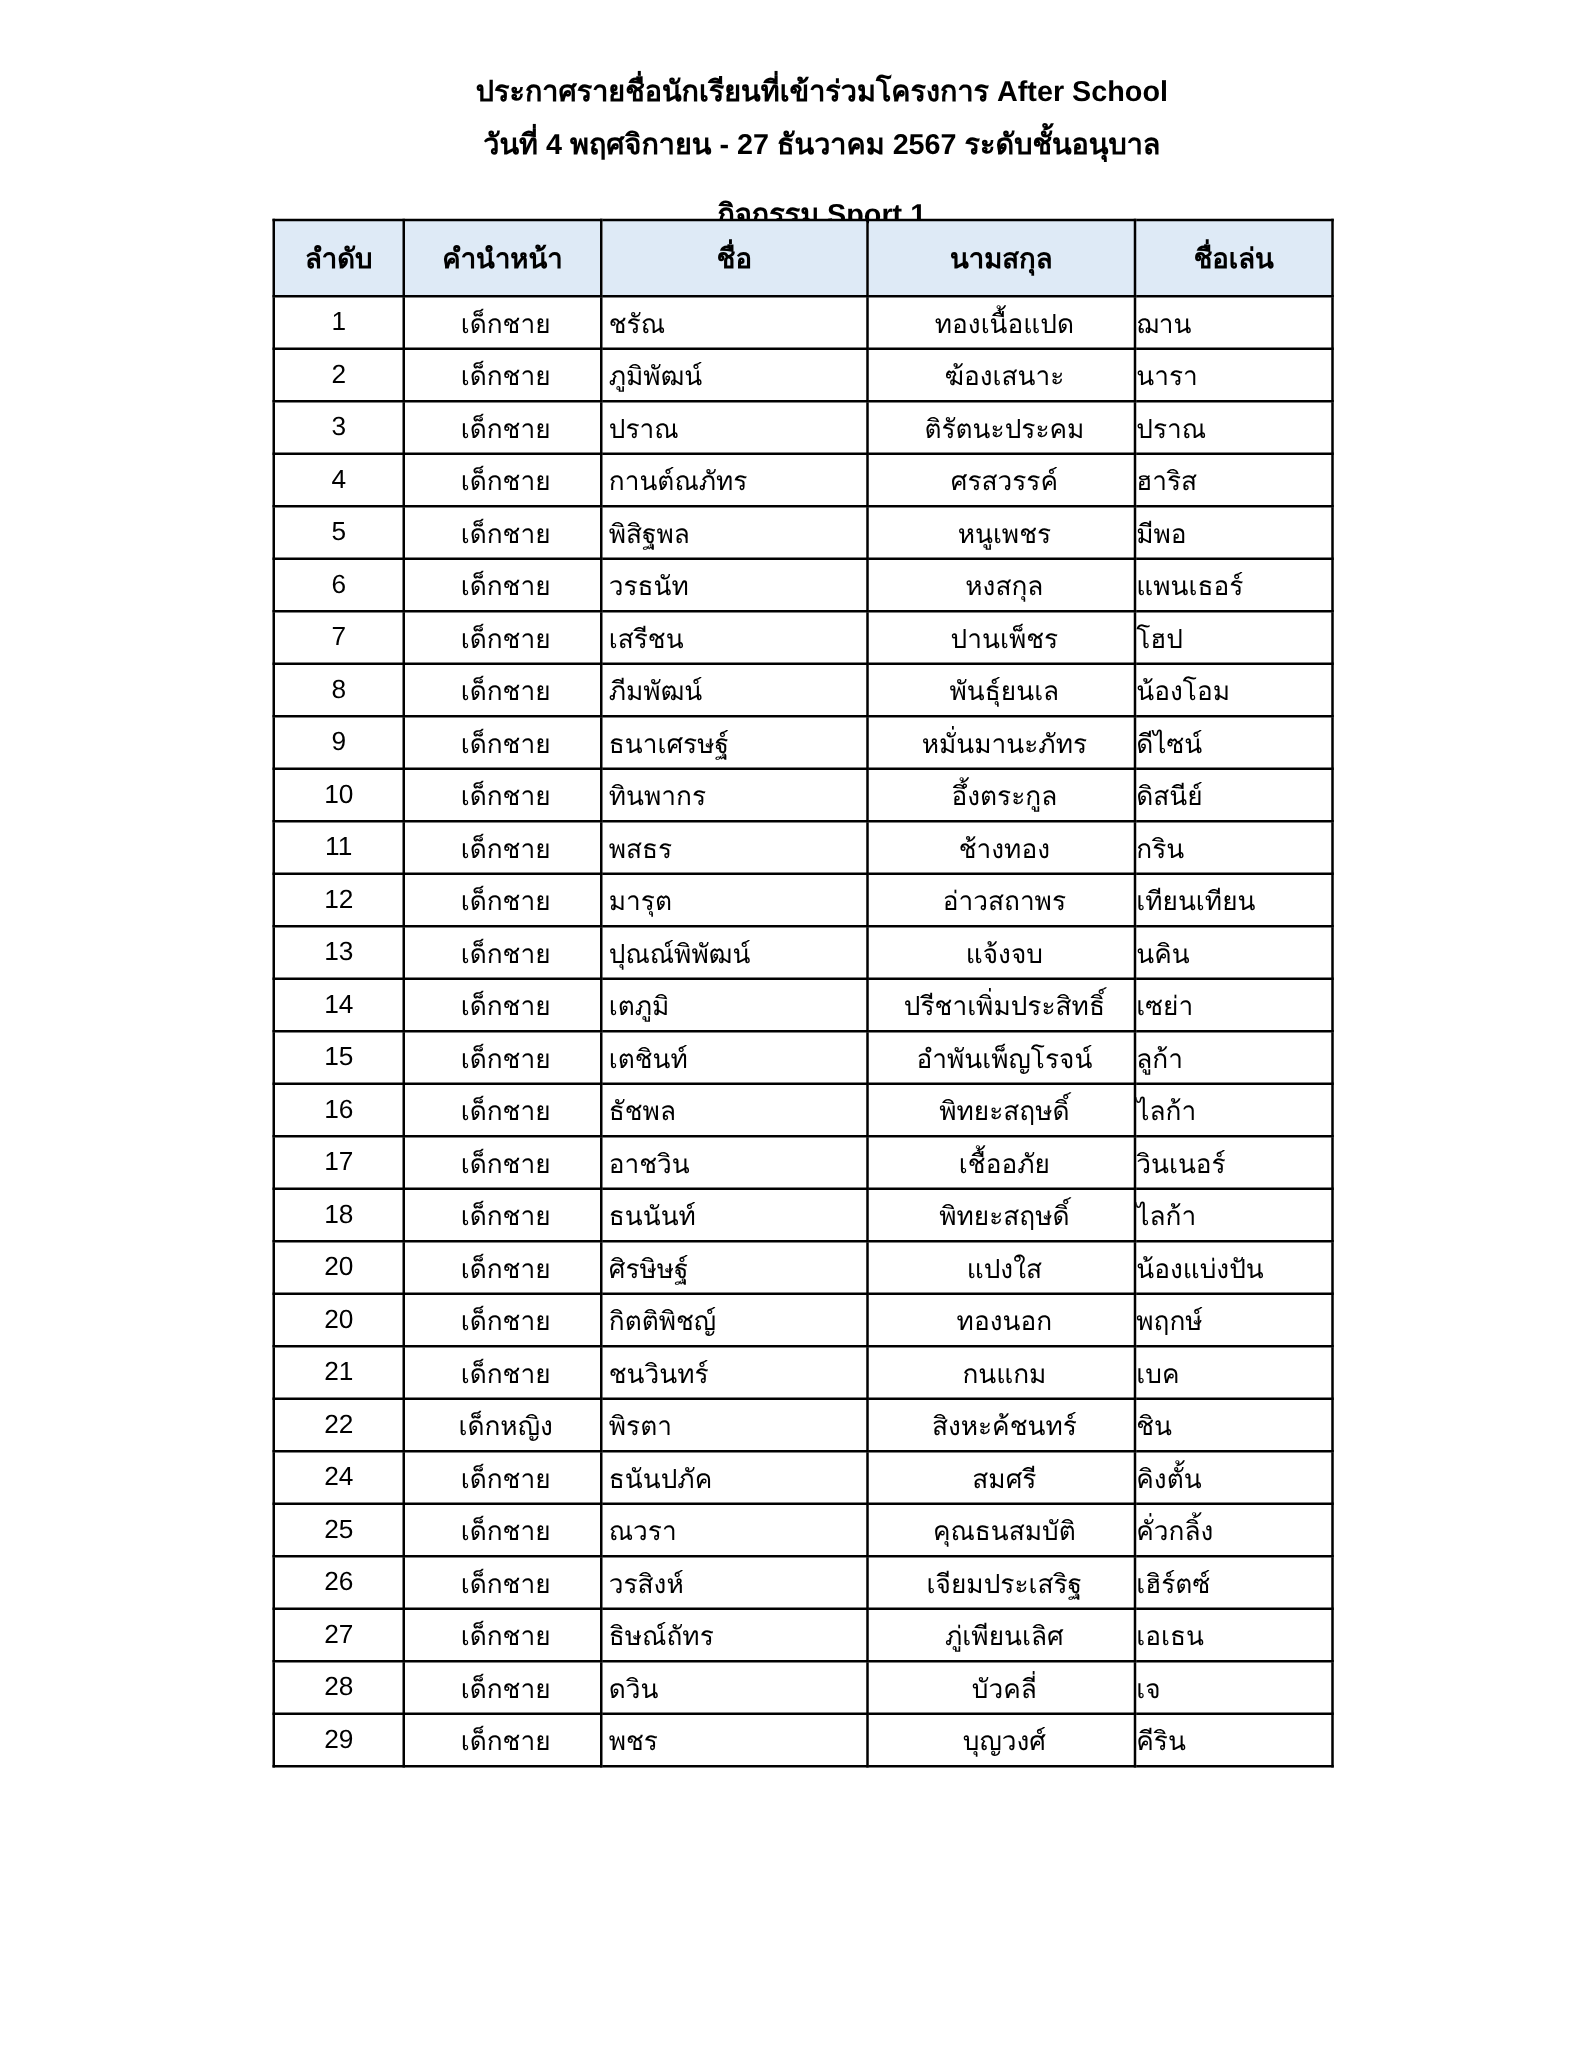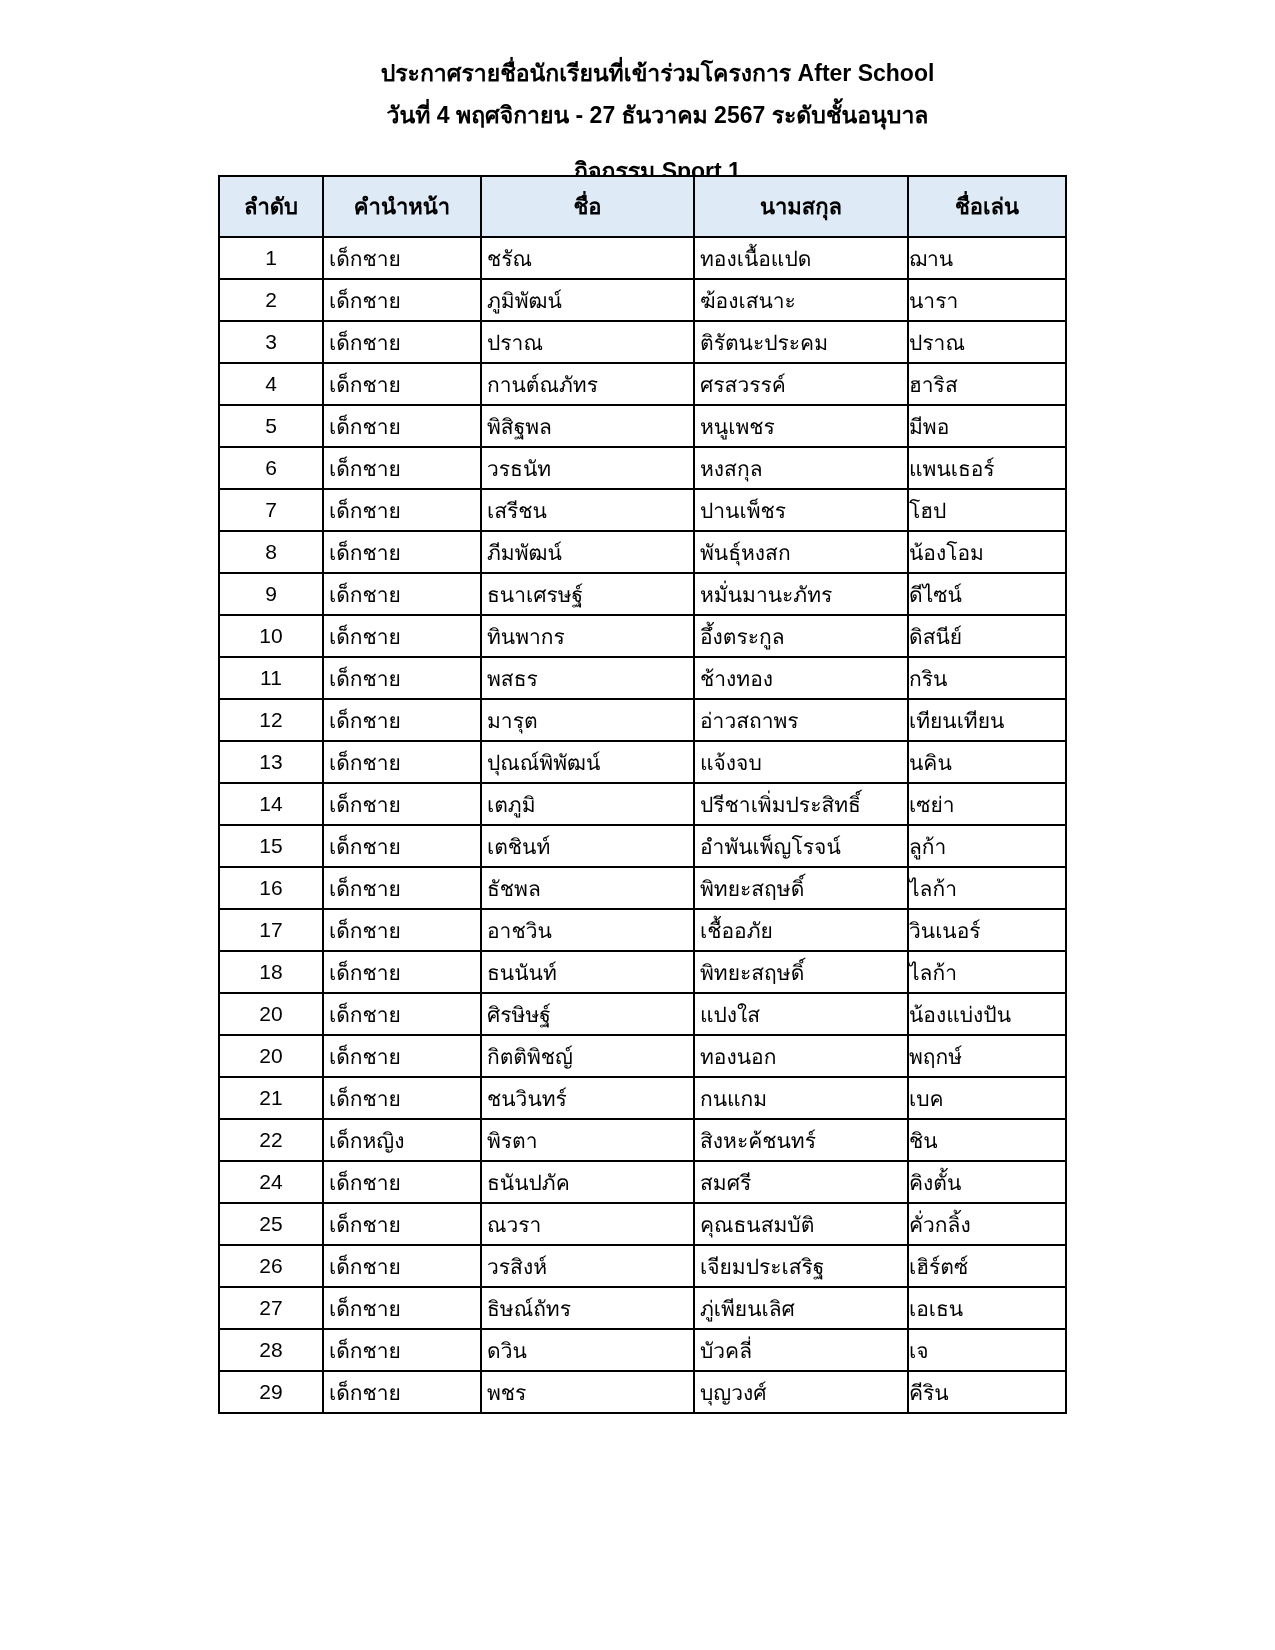--- a/index.html
+++ b/index.html
@@ -60,23 +60,23 @@
     height: 42px;
     vertical-align: middle;
     font-weight: normal;
   }
   .col-no   { width: 104px; }
   .col-pre  { width: 158px; }
   .col-first{ width: 213px; }
   .col-last { width: 214px; }
   .col-nick { width: 158px; }
   td.cell-no       { text-align: center; }
-  td.cell-prefix   { text-align: left; padding-left: 5px; margin-top: 23px; }
+  td.cell-prefix   { text-align: center; padding-left: 5px; margin-top: 23px; }
   td.cell-first-name { text-align: left; padding-left: 5px; font-family: Liberation Mono, monospace; }
-  td.cell-last-name  { text-align: left; padding-left: 5px; }
+  td.cell-last-name  { text-align: center; padding-left: 5px; }
   td.cell-nickname   { text-align: left; }
 </style>
 </head>
 <body>
 
 <div class="page">
 
   <div class="doc-header">
     <div class="doc-title-line">ประกาศรายชื่อนักเรียนที่เข้าร่วมโครงการ After School</div>
     <div class="doc-title-line">วันที่ 4 พฤศจิกายน - 27 ธันวาคม 2567 ระดับชั้นอนุบาล</div>
@@ -147,21 +147,21 @@
           <td class="cell-no">7</td>
           <td class="cell-prefix">เด็กชาย</td>
           <td class="cell-first-name">เสรีชน</td>
           <td class="cell-last-name">ปานเพ็ชร</td>
           <td class="cell-nickname">โฮป</td>
         </tr>
         <tr>
           <td class="cell-no">8</td>
           <td class="cell-prefix">เด็กชาย</td>
           <td class="cell-first-name">ภีมพัฒน์</td>
-          <td class="cell-last-name">พันธุ์หงสก</td>
+          <td class="cell-last-name">พันธุ์ยนเล</td>
           <td class="cell-nickname">น้องโอม</td>
         </tr>
         <tr>
           <td class="cell-no">9</td>
           <td class="cell-prefix">เด็กชาย</td>
           <td class="cell-first-name">ธนาเศรษฐ์</td>
           <td class="cell-last-name">หมั่นมานะภัทร</td>
           <td class="cell-nickname">ดีไซน์</td>
         </tr>
         <tr>

